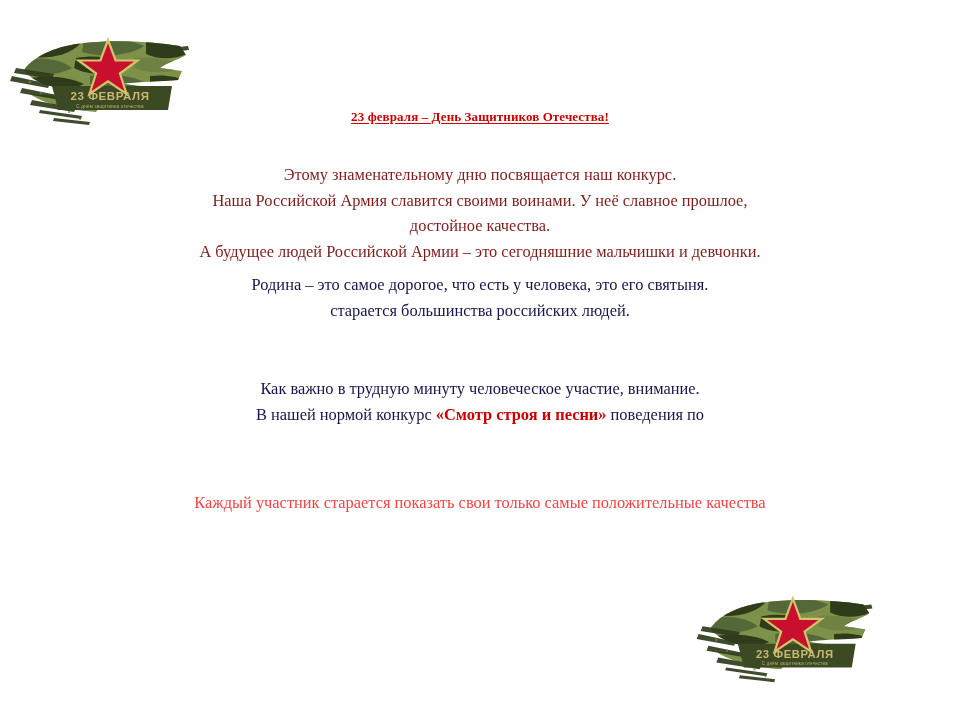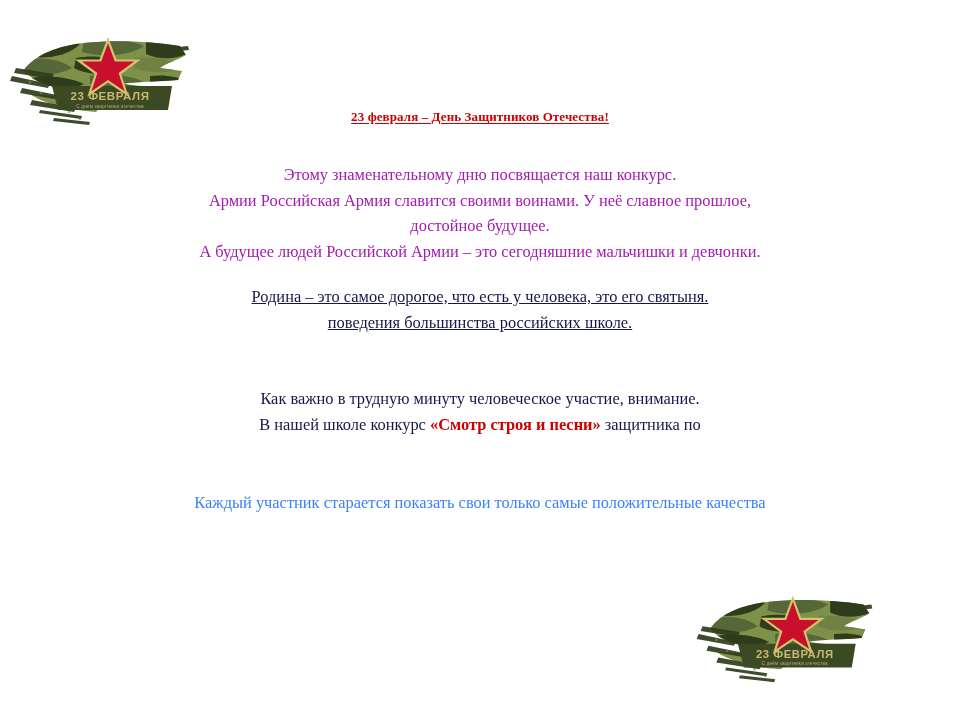--- a/index.html
+++ b/index.html
@@ -73,22 +73,22 @@
     color: #16164a;
     font-size: 16.4px;
     line-height: 25.5px;
   }
   .body-block p {
     margin: 0;
     padding: 0;
   }
 
   .blk1 { top: 162px; }
-  .blk2 { top: 284px; text-decoration: underline; }
-  .blk3 { top: 386px; }
+  .blk2 { top: 272px; }
+  .blk3 { top: 376px; }
   .blk4 { top: 490px; }
 
   .hl {
     color: #cc0000;
     font-weight: bold;
   }
 </style>
 </head>
 <body>
 
@@ -195,34 +195,34 @@
 
       <text x="100" y="76" text-anchor="middle" font-family="Liberation Sans, sans-serif" font-size="11.5" font-weight="bold" fill="#c9b872" letter-spacing="0.6">23 ФЕВРАЛЯ</text>
       <text x="100" y="84" text-anchor="middle" font-family="Liberation Sans, sans-serif" font-size="4.6" fill="#b9ad77" letter-spacing="0.2">С днём защитника отечества</text>
     </svg>
   </div>
 
   <div class="title" style="color: rgb(204, 0, 0);">
     <span class="u">23 февраля – День Защитников Отечества!</span>
   </div>
 
-  <div class="body-block blk1" style="color: #a21caf; text-align: center;">
+  <div class="body-block blk1" style="color: #7f1d1d; text-align: center;">
     <p>Этому знаменательному дню посвящается наш конкурс.</p>
-    <p>Армии Российская Армия славится своими воинами. У неё славное прошлое,</p>
-    <p>достойное будущее.</p>
+    <p>Наша Российской Армия славится своими воинами. У неё славное прошлое,</p>
+    <p>достойное качества.</p>
     <p>А будущее людей Российской Армии – это  сегодняшние мальчишки и девчонки.</p>
   </div>
 
   <div class="body-block blk2" style="color: rgb(22, 22, 74);">
     <p>Родина – это самое дорогое, что есть у человека, это его святыня.</p>
-    <p>поведения большинства российских школе.</p>
+    <p>старается большинства российских людей.</p>
   </div>
 
   <div class="body-block blk3" style="color: rgb(22, 22, 74);">
     <p>Как важно в трудную минуту человеческое участие, внимание.</p>
-    <p><span>В нашей школе конкурс </span><span class="hl" style="color: rgb(204, 0, 0);">«Смотр строя и песни»</span><span> защитника по</span></p>
-  </div>
-
-  <div class="body-block blk4" style="color: #3b82f6;">
+    <p><span>В нашей нормой конкурс </span><span class="hl" style="color: rgb(204, 0, 0);">«Смотр строя и песни»</span><span> поведения по</span></p>
+  </div>
+
+  <div class="body-block blk4" style="color: #ef4444;">
     <p>Каждый участник старается показать свои только самые положительные качества</p>
   </div>
 
 </div>
 
 </body></html>

